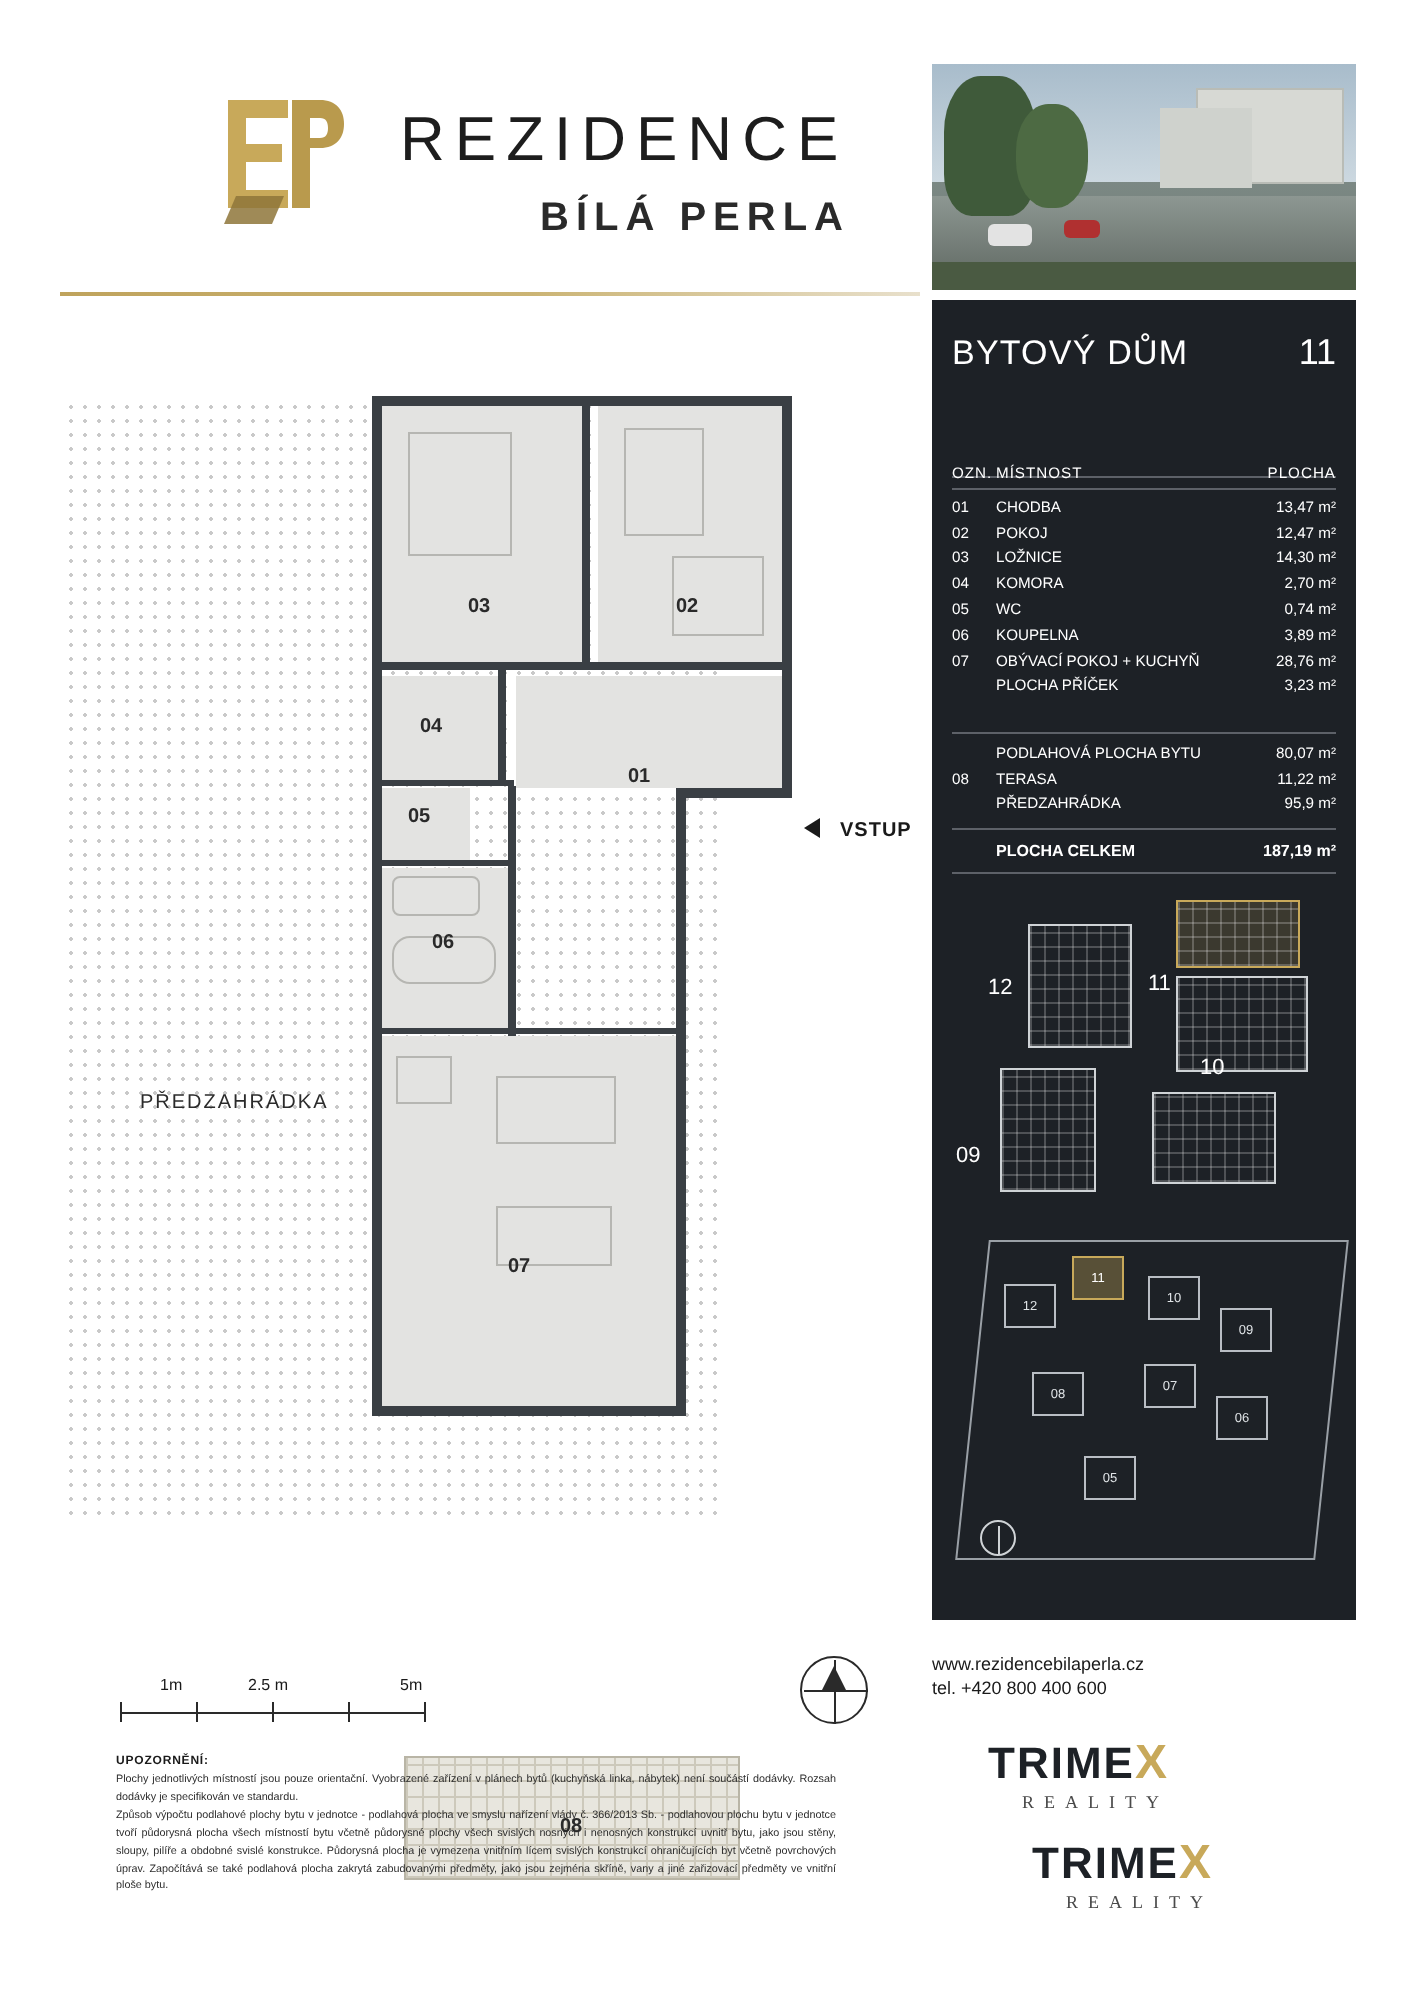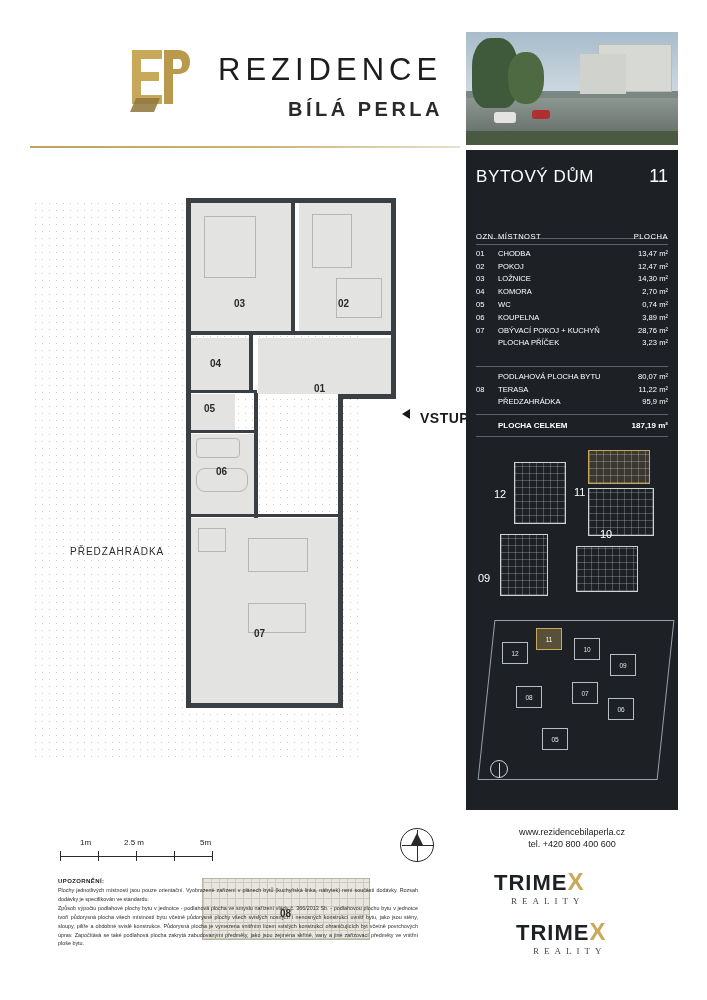--- a/index.html
+++ b/index.html
@@ -11,21 +11,21 @@
     color: #1a1a1a;
     position: relative;
     overflow: hidden;
   }
 
   
   .header {
     position: absolute; left: 0; top: 0; width: 707px; height: 160px;
   }
   .logo-block {
-    position: absolute; left: 128px; top: 44px; width: 330px; height: 95px;
+    position: absolute; left: 110px; top: 44px; width: 330px; height: 95px;
   }
   .logo-mark {
     position: absolute; left: 0; top: 2px; width: 62px; height: 70px;
   }
   .brand-title {
     position: absolute; left: 90px; top: 8px;
     font-size: 31px; letter-spacing: 5px; color: #1d1d1d; font-weight: 400;
   }
   .brand-sub {
     position: absolute; left: 160px; top: 54px;
@@ -128,21 +128,21 @@
     position:absolute; font-size:10px; font-weight:700; color:#2a2a2a;
   }
   .terrace {
     position:absolute; left:178px; top:700px; width:168px; height:62px;
     background:#e8e6de;
     background-image: repeating-linear-gradient(0deg, #cdc9bb 0 1px, transparent 1px 8px),
                       repeating-linear-gradient(90deg, #cdc9bb 0 1px, transparent 1px 8px);
     border:1px solid #b9b5a6;
   }
   .vstup {
-    position:absolute; left:396px; top:232px; font-size:14px; font-weight:700; letter-spacing:.5px;
+    position:absolute; left:396px; top:232px; font-size:10px; font-weight:700; letter-spacing:.5px;
   }
   .vstup-arrow {
     position:absolute; left:378px; top:231px; width:0; height:0;
     border-top:5px solid transparent; border-bottom:5px solid transparent;
     border-right:8px solid #1a1a1a;
   }
 
   
   .scalebar { position:absolute; left:60px; top:842px; width:160px; }
   .sb-line { position:absolute; left:0; top:14px; width:152px; height:1px; background:#2a2a2a; }
@@ -155,21 +155,21 @@
   .compass2 .e { position:absolute; left:1px; top:16px; width:32px; height:1px; background:#2a2a2a; }
   .compass2 .tri { position:absolute; left:10px; top:4px; width:0;height:0;
     border-left:6px solid transparent;border-right:6px solid transparent;border-bottom:12px solid #2a2a2a; }
 
   
   .note { position:absolute; left:58px; top:878px; width:360px; }
   .note-title { font-size:6px; font-weight:700; letter-spacing:.4px; margin-bottom:2px; }
   .note-body { font-size:5.4px; line-height:1.65; color:#2d2d2d; text-align:justify; }
 
   
-  .web { position:absolute; left:466px; top:826px; width:212px; text-align:center; font-size:9px; }
+  .web { position:absolute; left:466px; top:826px; width:212px; font-size:9px; }
   .web div { padding:1px 0; }
   .trimex1 { position:absolute; left:494px; top:868px; }
   .trimex2 { position:absolute; left:516px; top:918px; }
   .tm-word { font-size:22px; letter-spacing:1px; font-weight:700; color:#1d2126; display:inline-block; }
   .tm-x { color:#c8a95a; font-size:24px; }
   .tm-sub { font-size:9px; letter-spacing:5px; color:#4a4a4a; text-align:right;font-family:Liberation Serif, serif; }
 </style>
 </head>
 <body>
 

